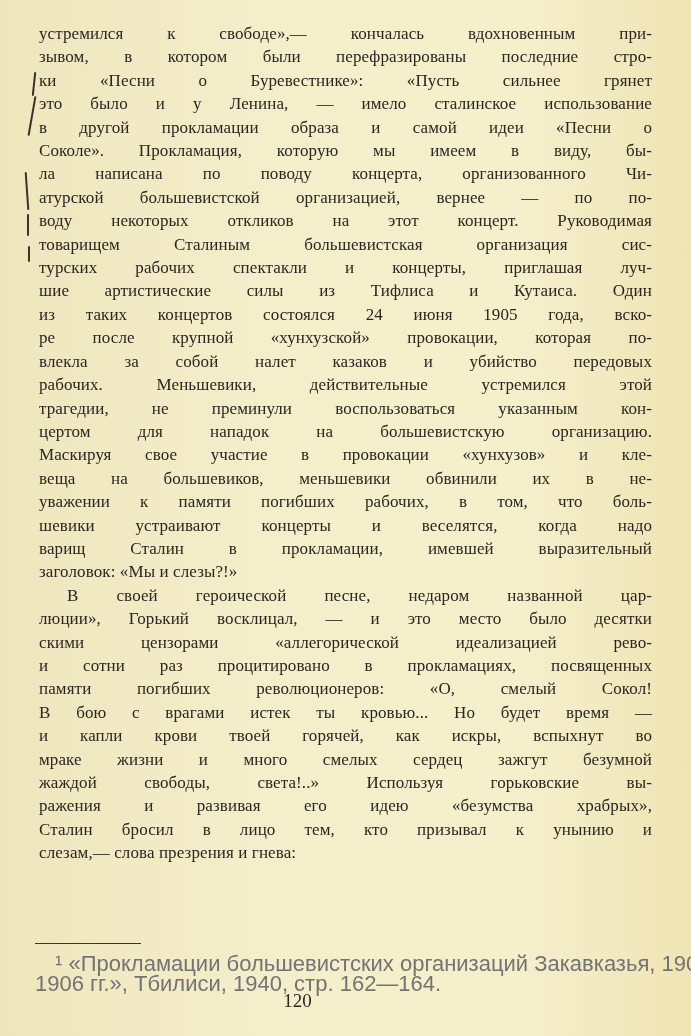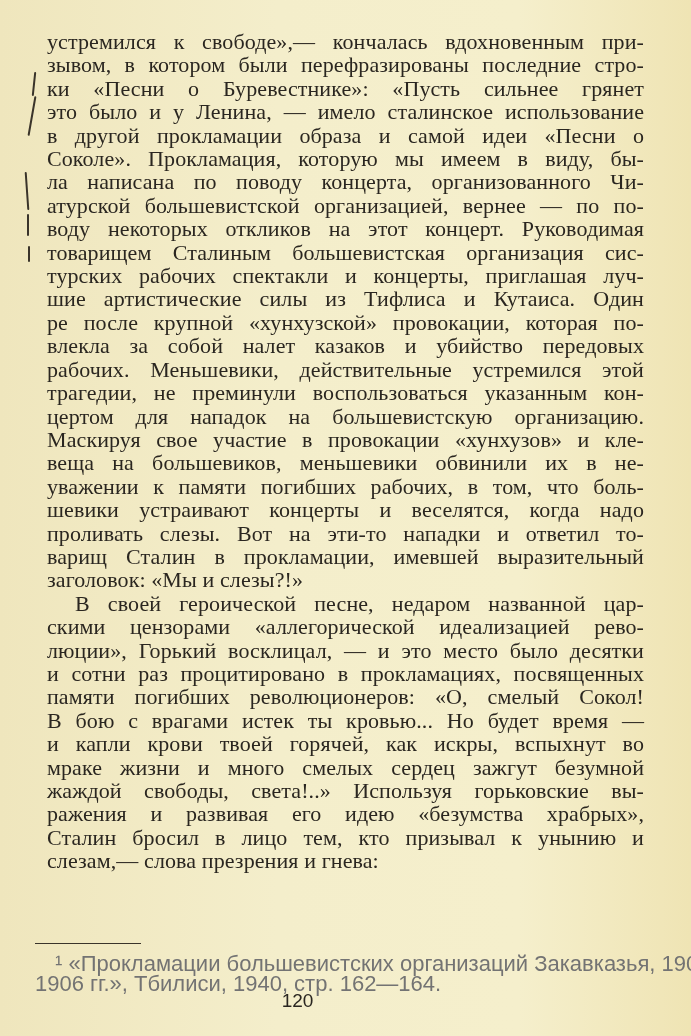--- a/index.html
+++ b/index.html
@@ -8,45 +8,45 @@
       background: #f3ecc6;
       background: linear-gradient(90deg, #efe6bd 0%, #f4eecb 40%, #f5efcc 75%, #efe4b4 100%);
       position: relative;
       font-family: "Liberation Serif", "DejaVu Serif", serif;
       color: #2a2620;
     }
     .page {
       position: absolute; left: 35px; top: 18px; width: 621px;
     }
     .body-text {
-      font-size: 22px;
+      font-size: 17px;
       line-height: 23.4px;
       text-align: justify;
-      margin: 12px;
+      margin: 4px;
       letter-spacing: 0.1px;
     }
     .line { display: block; text-align: justify; text-align-last: justify; white-space: nowrap; overflow: visible; }
     .line.last { text-align-last: left; }
     .indent { text-indent: 28px; }
     .rule {
       position: absolute; left: 35px; top: 943px; width: 106px; height: 0;
       border-top: 1.6px solid #3a342a;
     }
     .footnote {
       position: absolute; left: 35px; top: 954px; width: 621px;
       font-size: 22px; line-height: 20px;
       font-family: "Liberation Sans", "DejaVu Sans", sans-serif;
       color: #737373;
     }
     .footnote .line { text-align-last: justify; }
     .footnote .line.last { text-align-last: left; }
     .page-number {
       position: absolute; left: 0; width: 595px; top: 990px;
       text-align: center; font-size: 19px;
-      font-family: Liberation Sans, sans-serif;
+      font-family: Liberation Serif, serif;
       color: #2a2620;
     }
     .margin-mark { position: absolute; background: #3a342a; border-radius: 1px; }
   </style>
 </head>
 <body>
 
 <div class="page">
   <div class="body-text" id="body">
       <span class="line">устремился к свободе»,— кончалась вдохновенным при-</span>
@@ -54,35 +54,35 @@
       <span class="line">ки «Песни о Буревестнике»: «Пусть сильнее грянет</span>
       <span class="line">это было и у Ленина, — имело сталинское использование</span>
       <span class="line">в другой прокламации образа и самой идеи «Песни о</span>
       <span class="line">Соколе». Прокламация, которую мы имеем в виду, бы-</span>
       <span class="line">ла написана по поводу концерта, организованного Чи-</span>
       <span class="line">атурской большевистской организацией, вернее — по по-</span>
       <span class="line">воду некоторых откликов на этот концерт. Руководимая</span>
       <span class="line">товарищем Сталиным большевистская организация сис-</span>
       <span class="line">турских рабочих спектакли и концерты, приглашая луч-</span>
       <span class="line">шие артистические силы из Тифлиса и Кутаиса. Один</span>
+      <span class="line">из таких концертов состоялся 24 июня 1905 года, вско-</span>
       <span class="line">ре после крупной «хунхузской» провокации, которая по-</span>
       <span class="line">влекла за собой налет казаков и убийство передовых</span>
       <span class="line">рабочих. Меньшевики, действительные устремился этой</span>
       <span class="line">трагедии, не преминули воспользоваться указанным кон-</span>
       <span class="line">цертом для нападок на большевистскую организацию.</span>
       <span class="line">Маскируя свое участие в провокации «хунхузов» и кле-</span>
       <span class="line">веща на большевиков, меньшевики обвинили их в не-</span>
       <span class="line">уважении к памяти погибших рабочих, в том, что боль-</span>
       <span class="line">шевики устраивают концерты и веселятся, когда надо</span>
-      <span class="line">проливать слезы. Вот на эти-то нападки и ответил то-</span>
       <span class="line">варищ Сталин в прокламации, имевшей выразительный</span>
       <span class="line last">заголовок: «Мы и слезы?!»</span>
       <span class="line indent">В своей героической песне, недаром названной цар-</span>
+      <span class="line">люции», Горький восклицал, — и это место было десятки</span>
       <span class="line">скими цензорами «аллегорической идеализацией рево-</span>
-      <span class="line">люции», Горький восклицал, — и это место было десятки</span>
       <span class="line">и сотни раз процитировано в прокламациях, посвященных</span>
       <span class="line">памяти погибших революционеров: «О, смелый Сокол!</span>
       <span class="line">В бою с врагами истек ты кровью... Но будет время —</span>
       <span class="line">и капли крови твоей горячей, как искры, вспыхнут во</span>
       <span class="line">мраке жизни и много смелых сердец зажгут безумной</span>
       <span class="line">жаждой свободы, света!..» Используя горьковские вы-</span>
       <span class="line">ражения и развивая его идею «безумства храбрых»,</span>
       <span class="line">Сталин бросил в лицо тем, кто призывал к унынию и</span>
       <span class="line last">слезам,— слова презрения и гнева:</span>
     </div>

